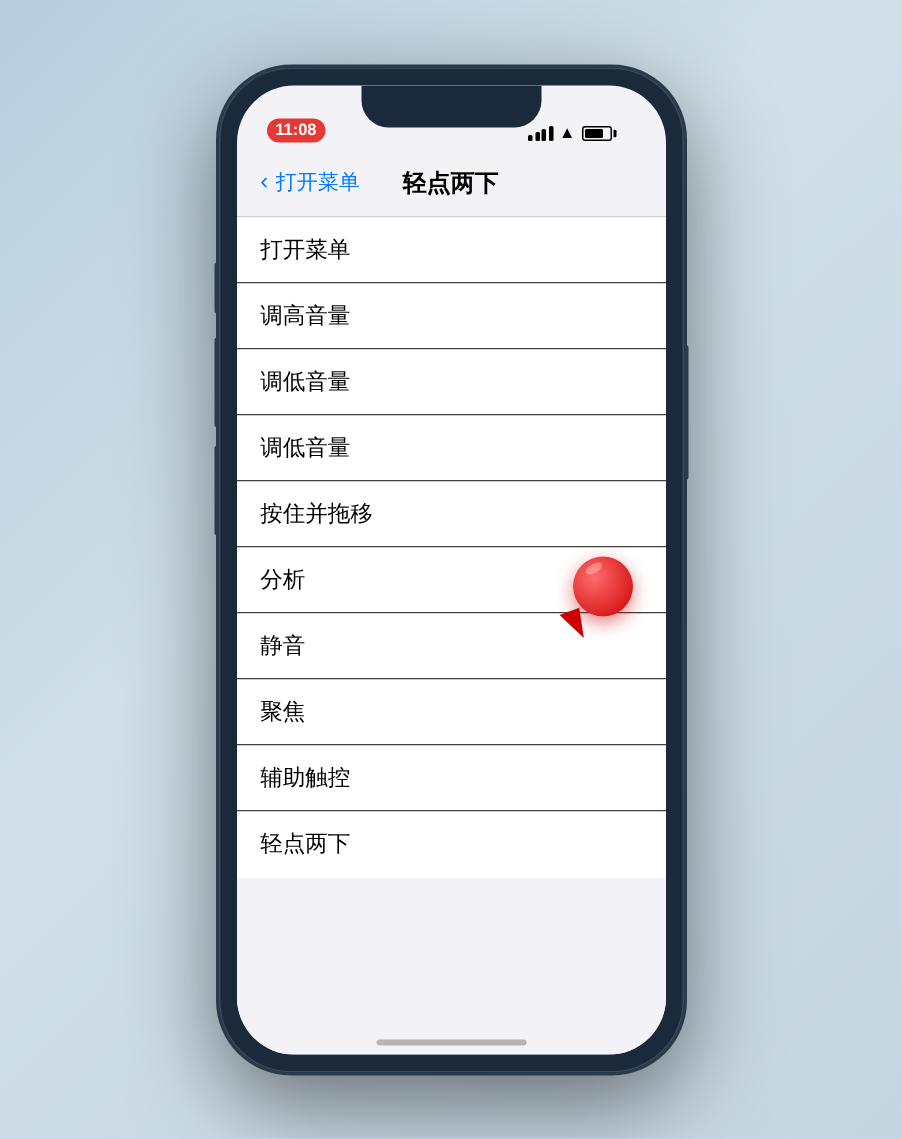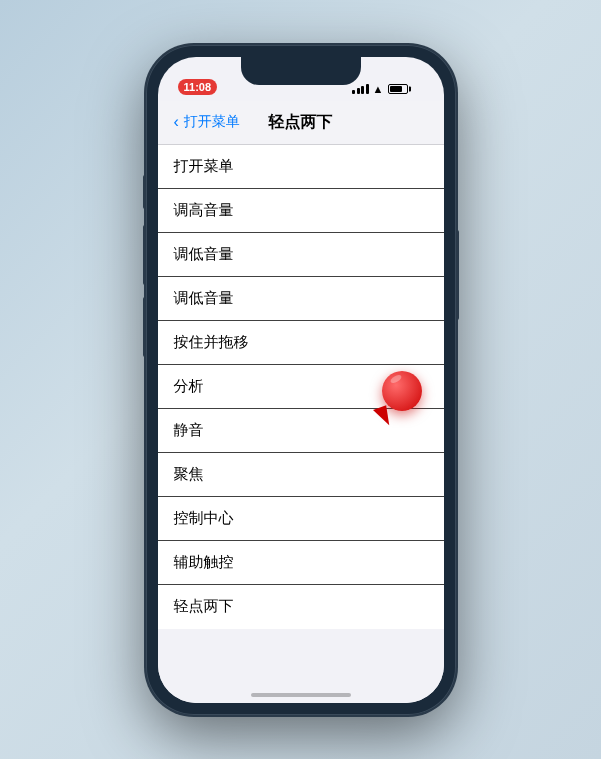--- a/index.html
+++ b/index.html
@@ -387,24 +387,20 @@
             <span class="item-empty"></span>
           </div>
           <div class="list-item">
             <span class="item-label">静音</span>
             <span class="item-empty"></span>
           </div>
           <div class="list-item">
             <span class="item-label">聚焦</span>
             <span class="item-empty"></span>
           </div>
-          <div class="list-item" style="position:relative;">
-            <span class="item-label">控制中心</span>
-            <span class="item-empty"></span>
-          </div>
           <div class="list-item">
             <span class="item-label">辅助触控</span>
             <span class="item-empty"></span>
           </div>
           <div class="list-item">
             <span class="item-label">轻点两下</span>
             <span class="item-empty"></span>
           </div>
 
         </div>

